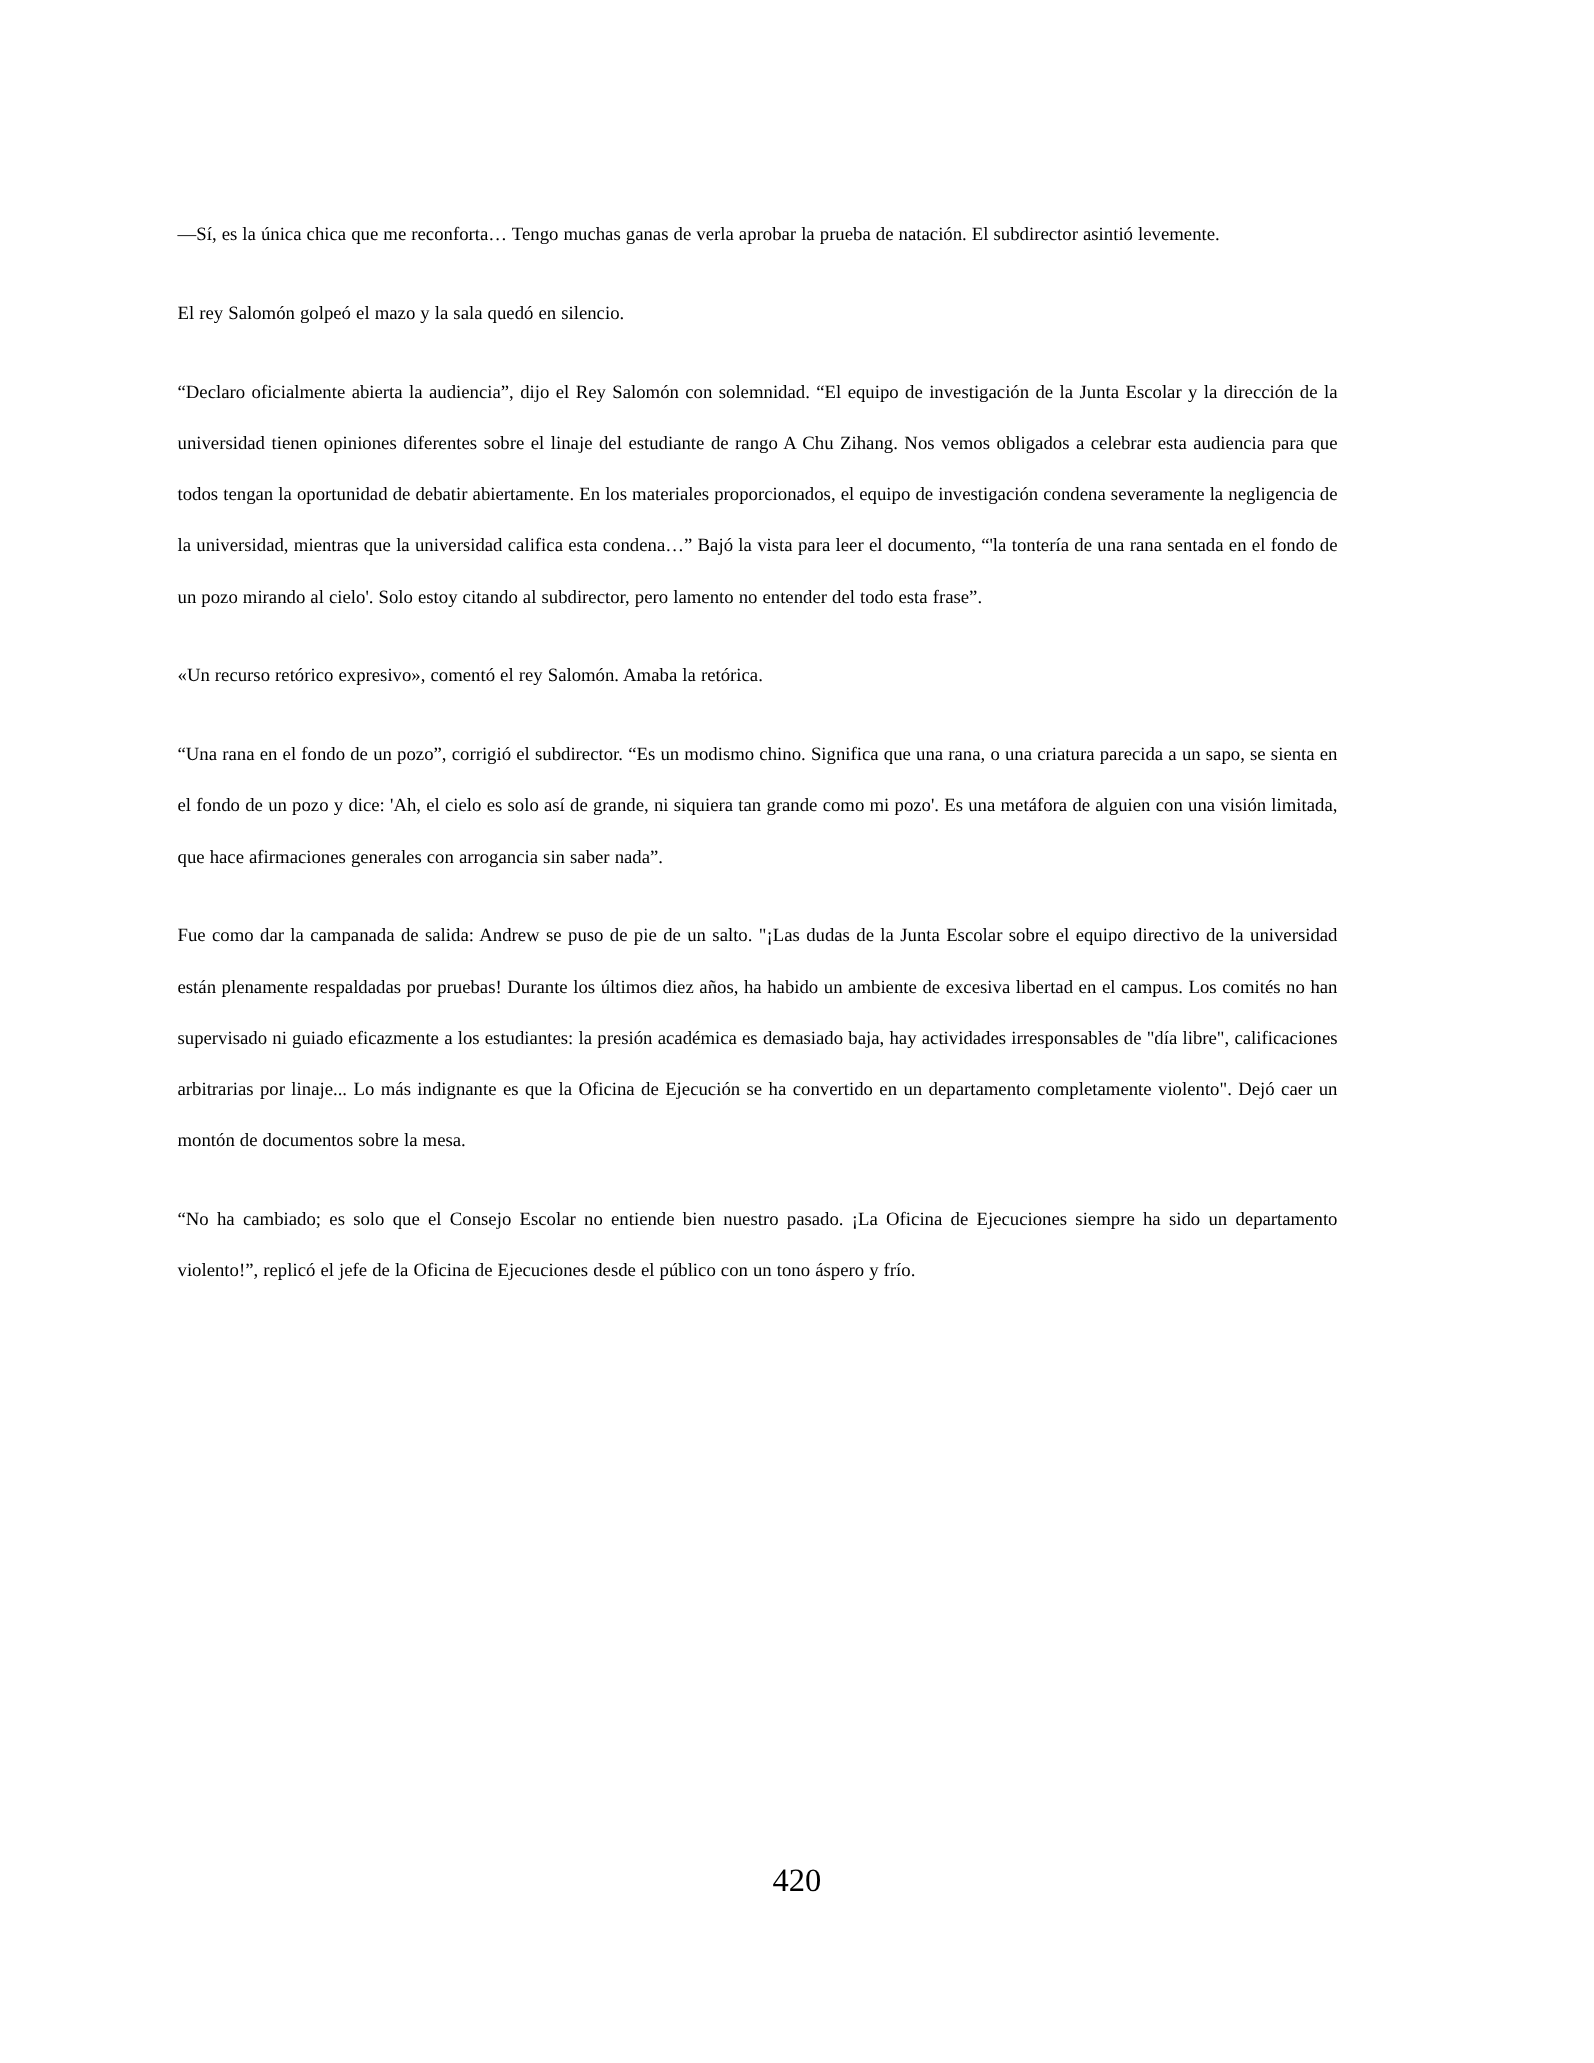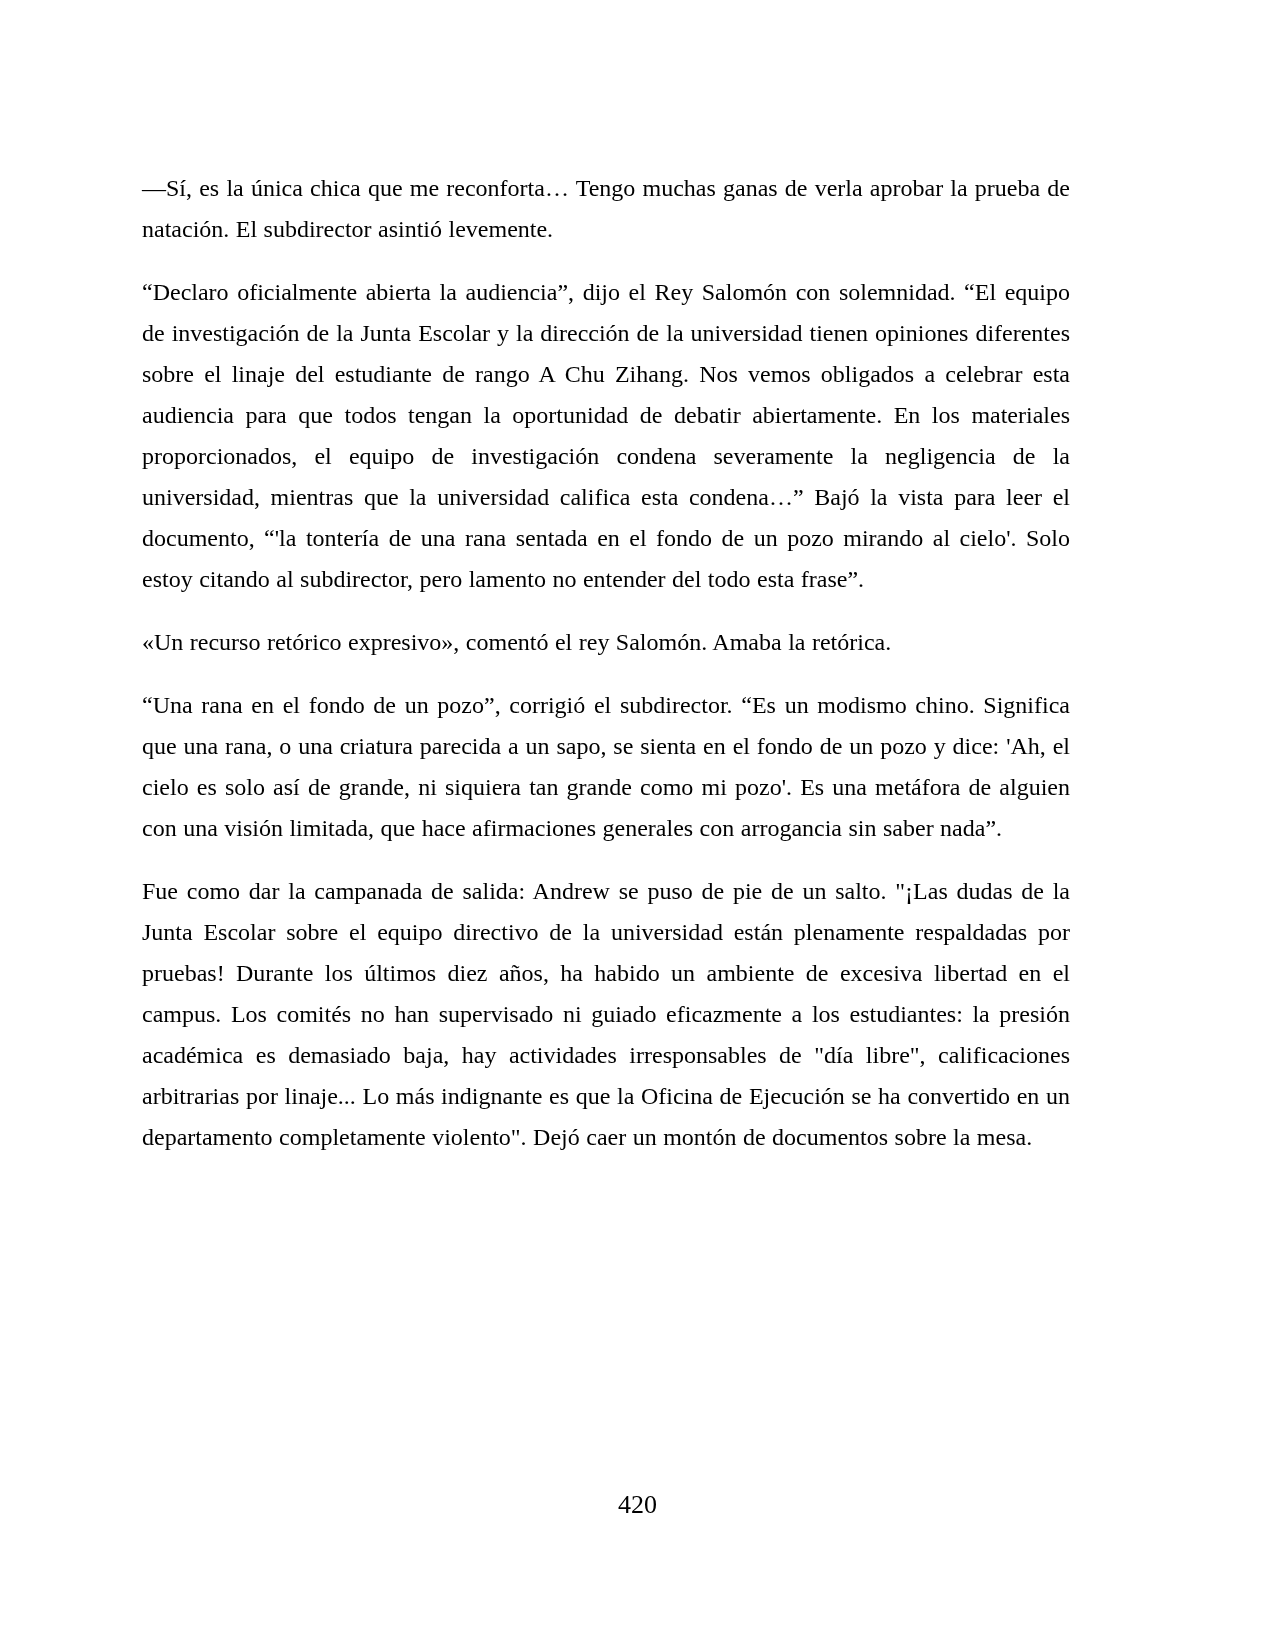--- a/index.html
+++ b/index.html
@@ -17,21 +17,21 @@
     overflow: hidden;
   }
   .content {
     position: absolute;
     left: 142px;
     top: 168px;
     width: 928px;
   }
   .para {
     font-family: "Liberation Serif", "DejaVu Serif", serif;
-    font-size: 24px;
+    font-size: 15px;
     line-height: 41px;
     color: #000000;
     text-align: justify;
     text-justify: inter-word;
     margin: 0 0 22px 0;
     hyphens: none;
     -webkit-hyphens: none;
     word-spacing: 0.02em;
   }
   .para:last-child {
@@ -48,19 +48,21 @@
     line-height: 26px;
     color: #000000;
   }
 </style>
 </head>
 <body>
 
 <div class="page">
   <div class="content">
     <p class="para">—Sí, es la única chica que me reconforta… Tengo muchas ganas de verla aprobar la prueba de natación. El subdirector asintió levemente.</p>
+    <p class="para">El rey Salomón golpeó el mazo y la sala quedó en silencio.</p>
     <p class="para">“Declaro oficialmente abierta la audiencia”, dijo el Rey Salomón con solemnidad. “El equipo de investigación de la Junta Escolar y la dirección de la universidad tienen opiniones diferentes sobre el linaje del estudiante de rango A Chu Zihang. Nos vemos obligados a celebrar esta audiencia para que todos tengan la oportunidad de debatir abiertamente. En los materiales proporcionados, el equipo de investigación condena severamente la negligencia de la universidad, mientras que la universidad califica esta condena…” Bajó la vista para leer el documento, “'la tontería de una rana sentada en el fondo de un pozo mirando al cielo'. Solo estoy citando al subdirector, pero lamento no entender del todo esta frase”.</p>
     <p class="para">«Un recurso retórico expresivo», comentó el rey Salomón. Amaba la retórica.</p>
     <p class="para">“Una rana en el fondo de un pozo”, corrigió el subdirector. “Es un modismo chino. Significa que una rana, o una criatura parecida a un sapo, se sienta en el fondo de un pozo y dice: 'Ah, el cielo es solo así de grande, ni siquiera tan grande como mi pozo'. Es una metáfora de alguien con una visión limitada, que hace afirmaciones generales con arrogancia sin saber nada”.</p>
     <p class="para">Fue como dar la campanada de salida: Andrew se puso de pie de un salto. "¡Las dudas de la Junta Escolar sobre el equipo directivo de la universidad están plenamente respaldadas por pruebas! Durante los últimos diez años, ha habido un ambiente de excesiva libertad en el campus. Los comités no han supervisado ni guiado eficazmente a los estudiantes: la presión académica es demasiado baja, hay actividades irresponsables de "día libre", calificaciones arbitrarias por linaje... Lo más indignante es que la Oficina de Ejecución se ha convertido en un departamento completamente violento". Dejó caer un montón de documentos sobre la mesa.</p>
+    <p class="para">“No ha cambiado; es solo que el Consejo Escolar no entiende bien nuestro pasado. ¡La Oficina de Ejecuciones siempre ha sido un departamento violento!”, replicó el jefe de la Oficina de Ejecuciones desde el público con un tono áspero y frío.</p>
   </div>
   <div class="page-number">420</div>
 </div>
 
 </body></html>

